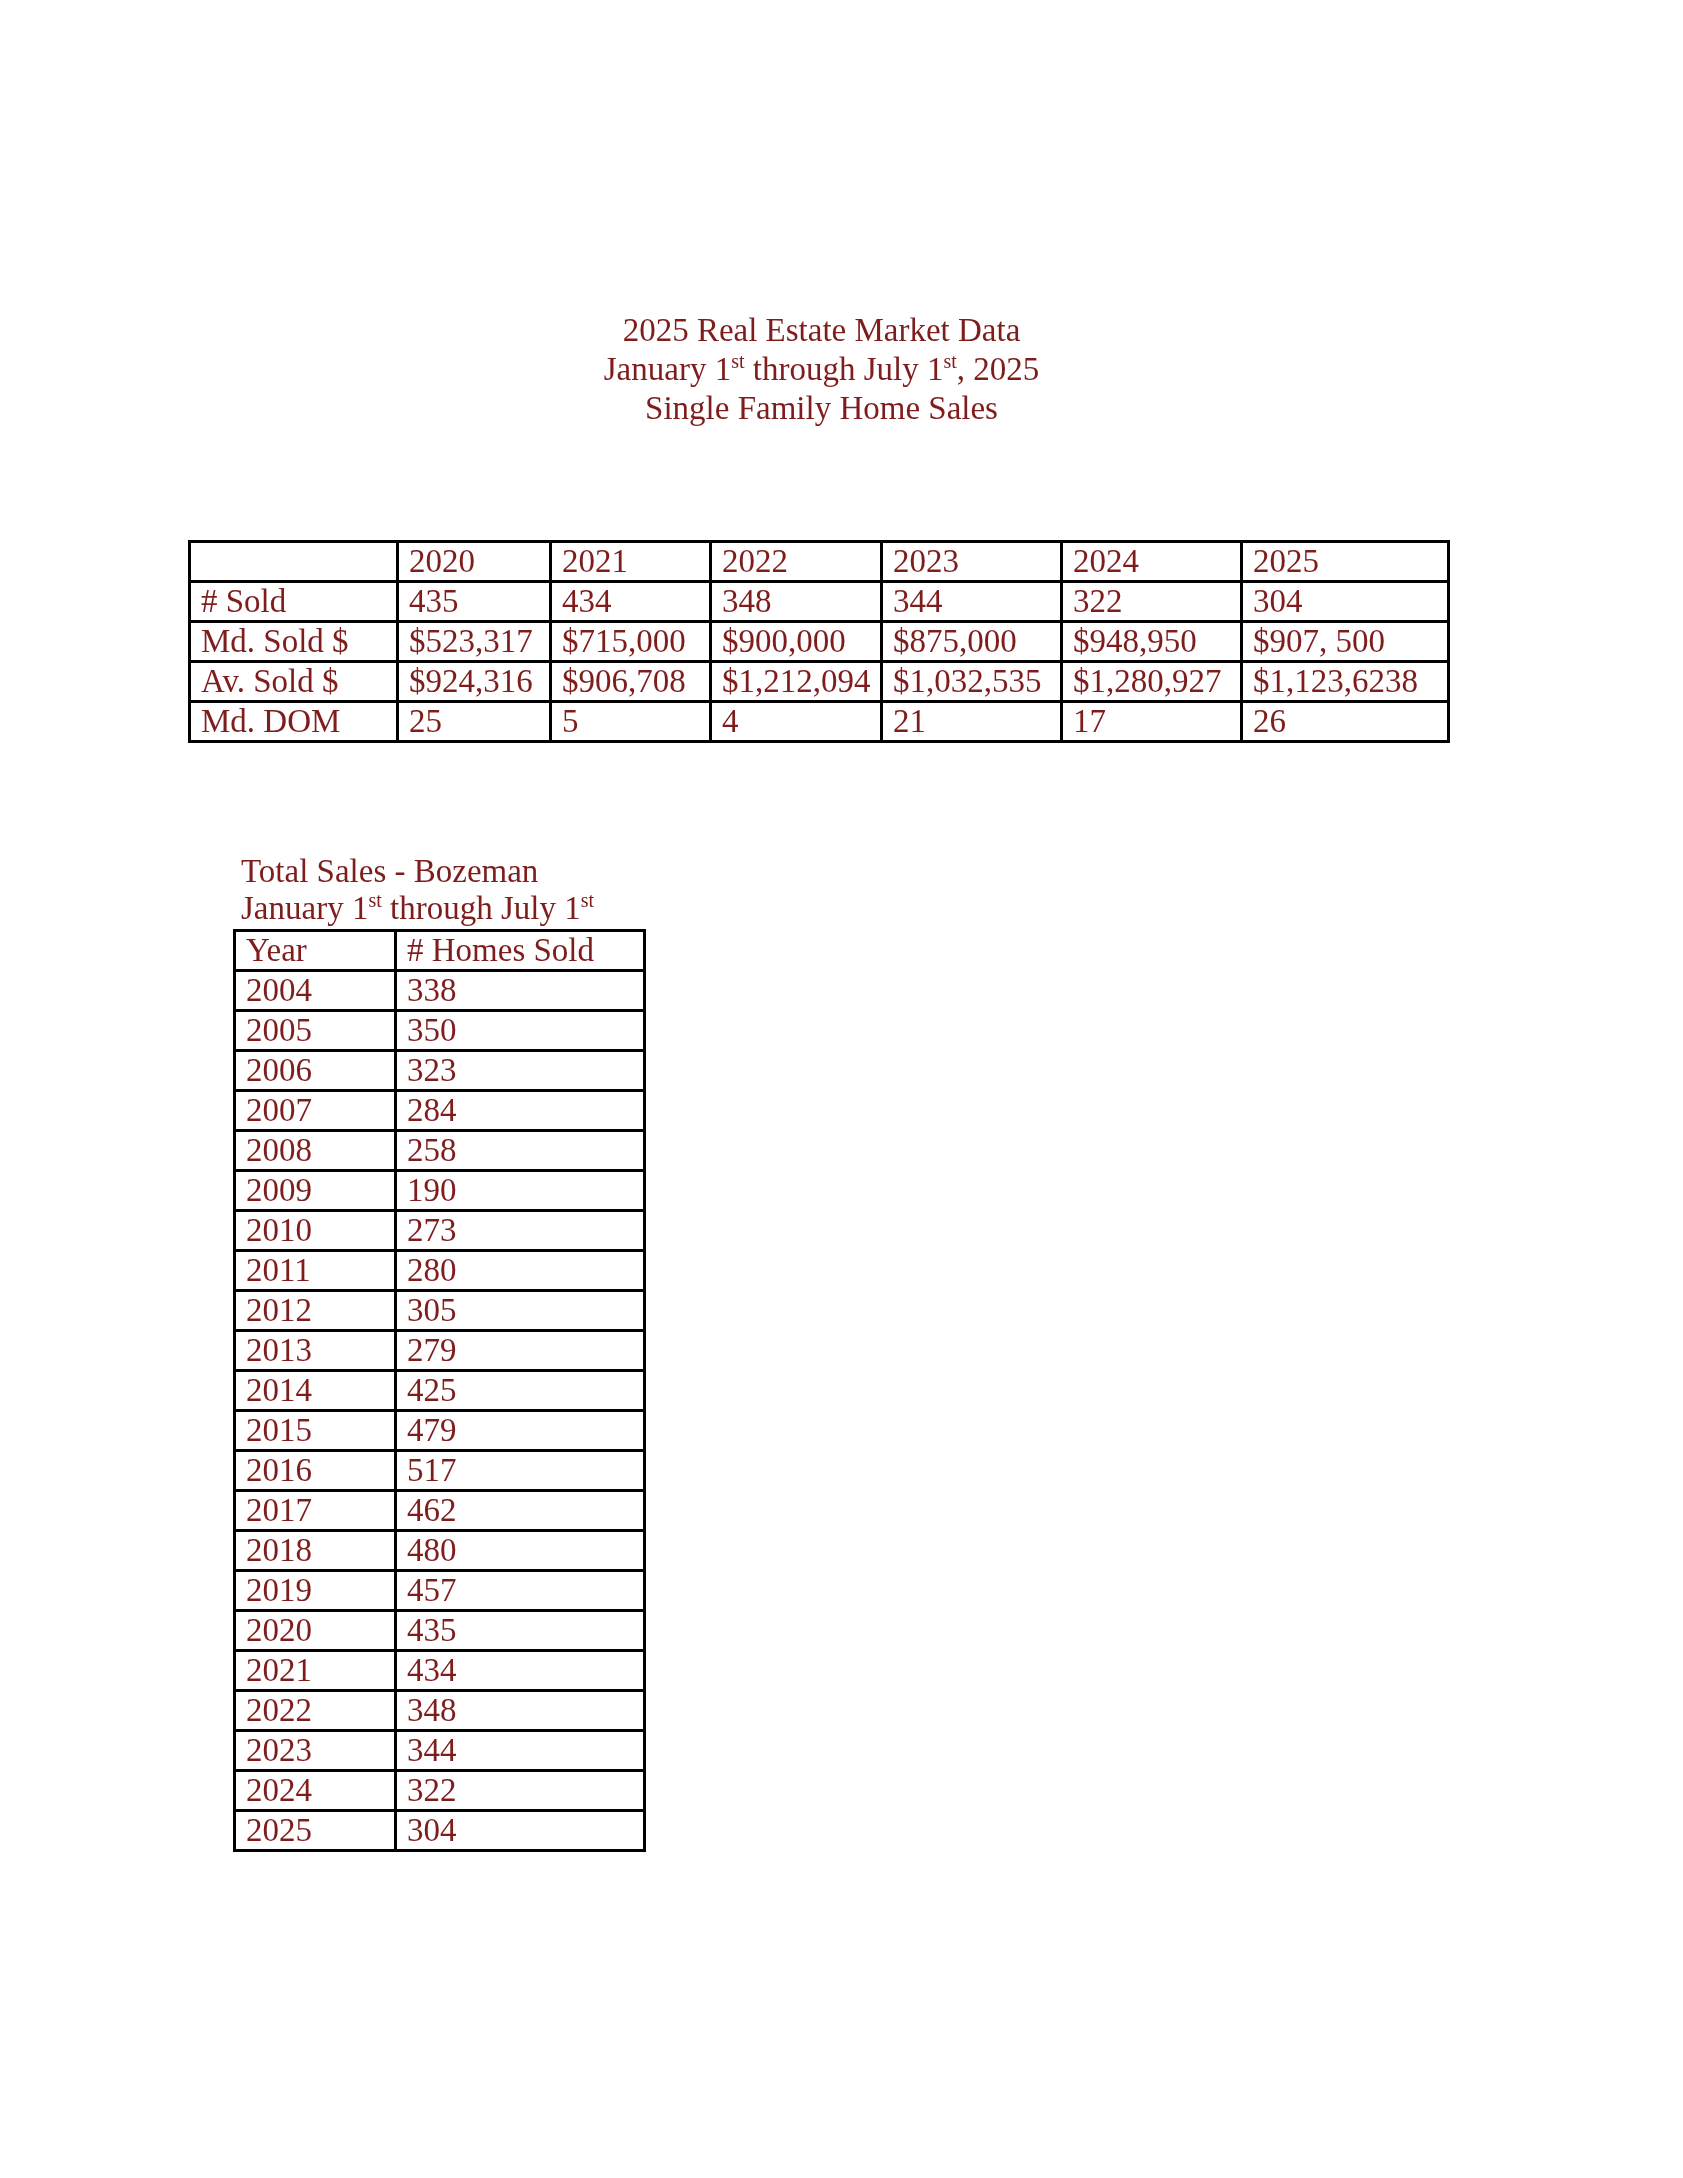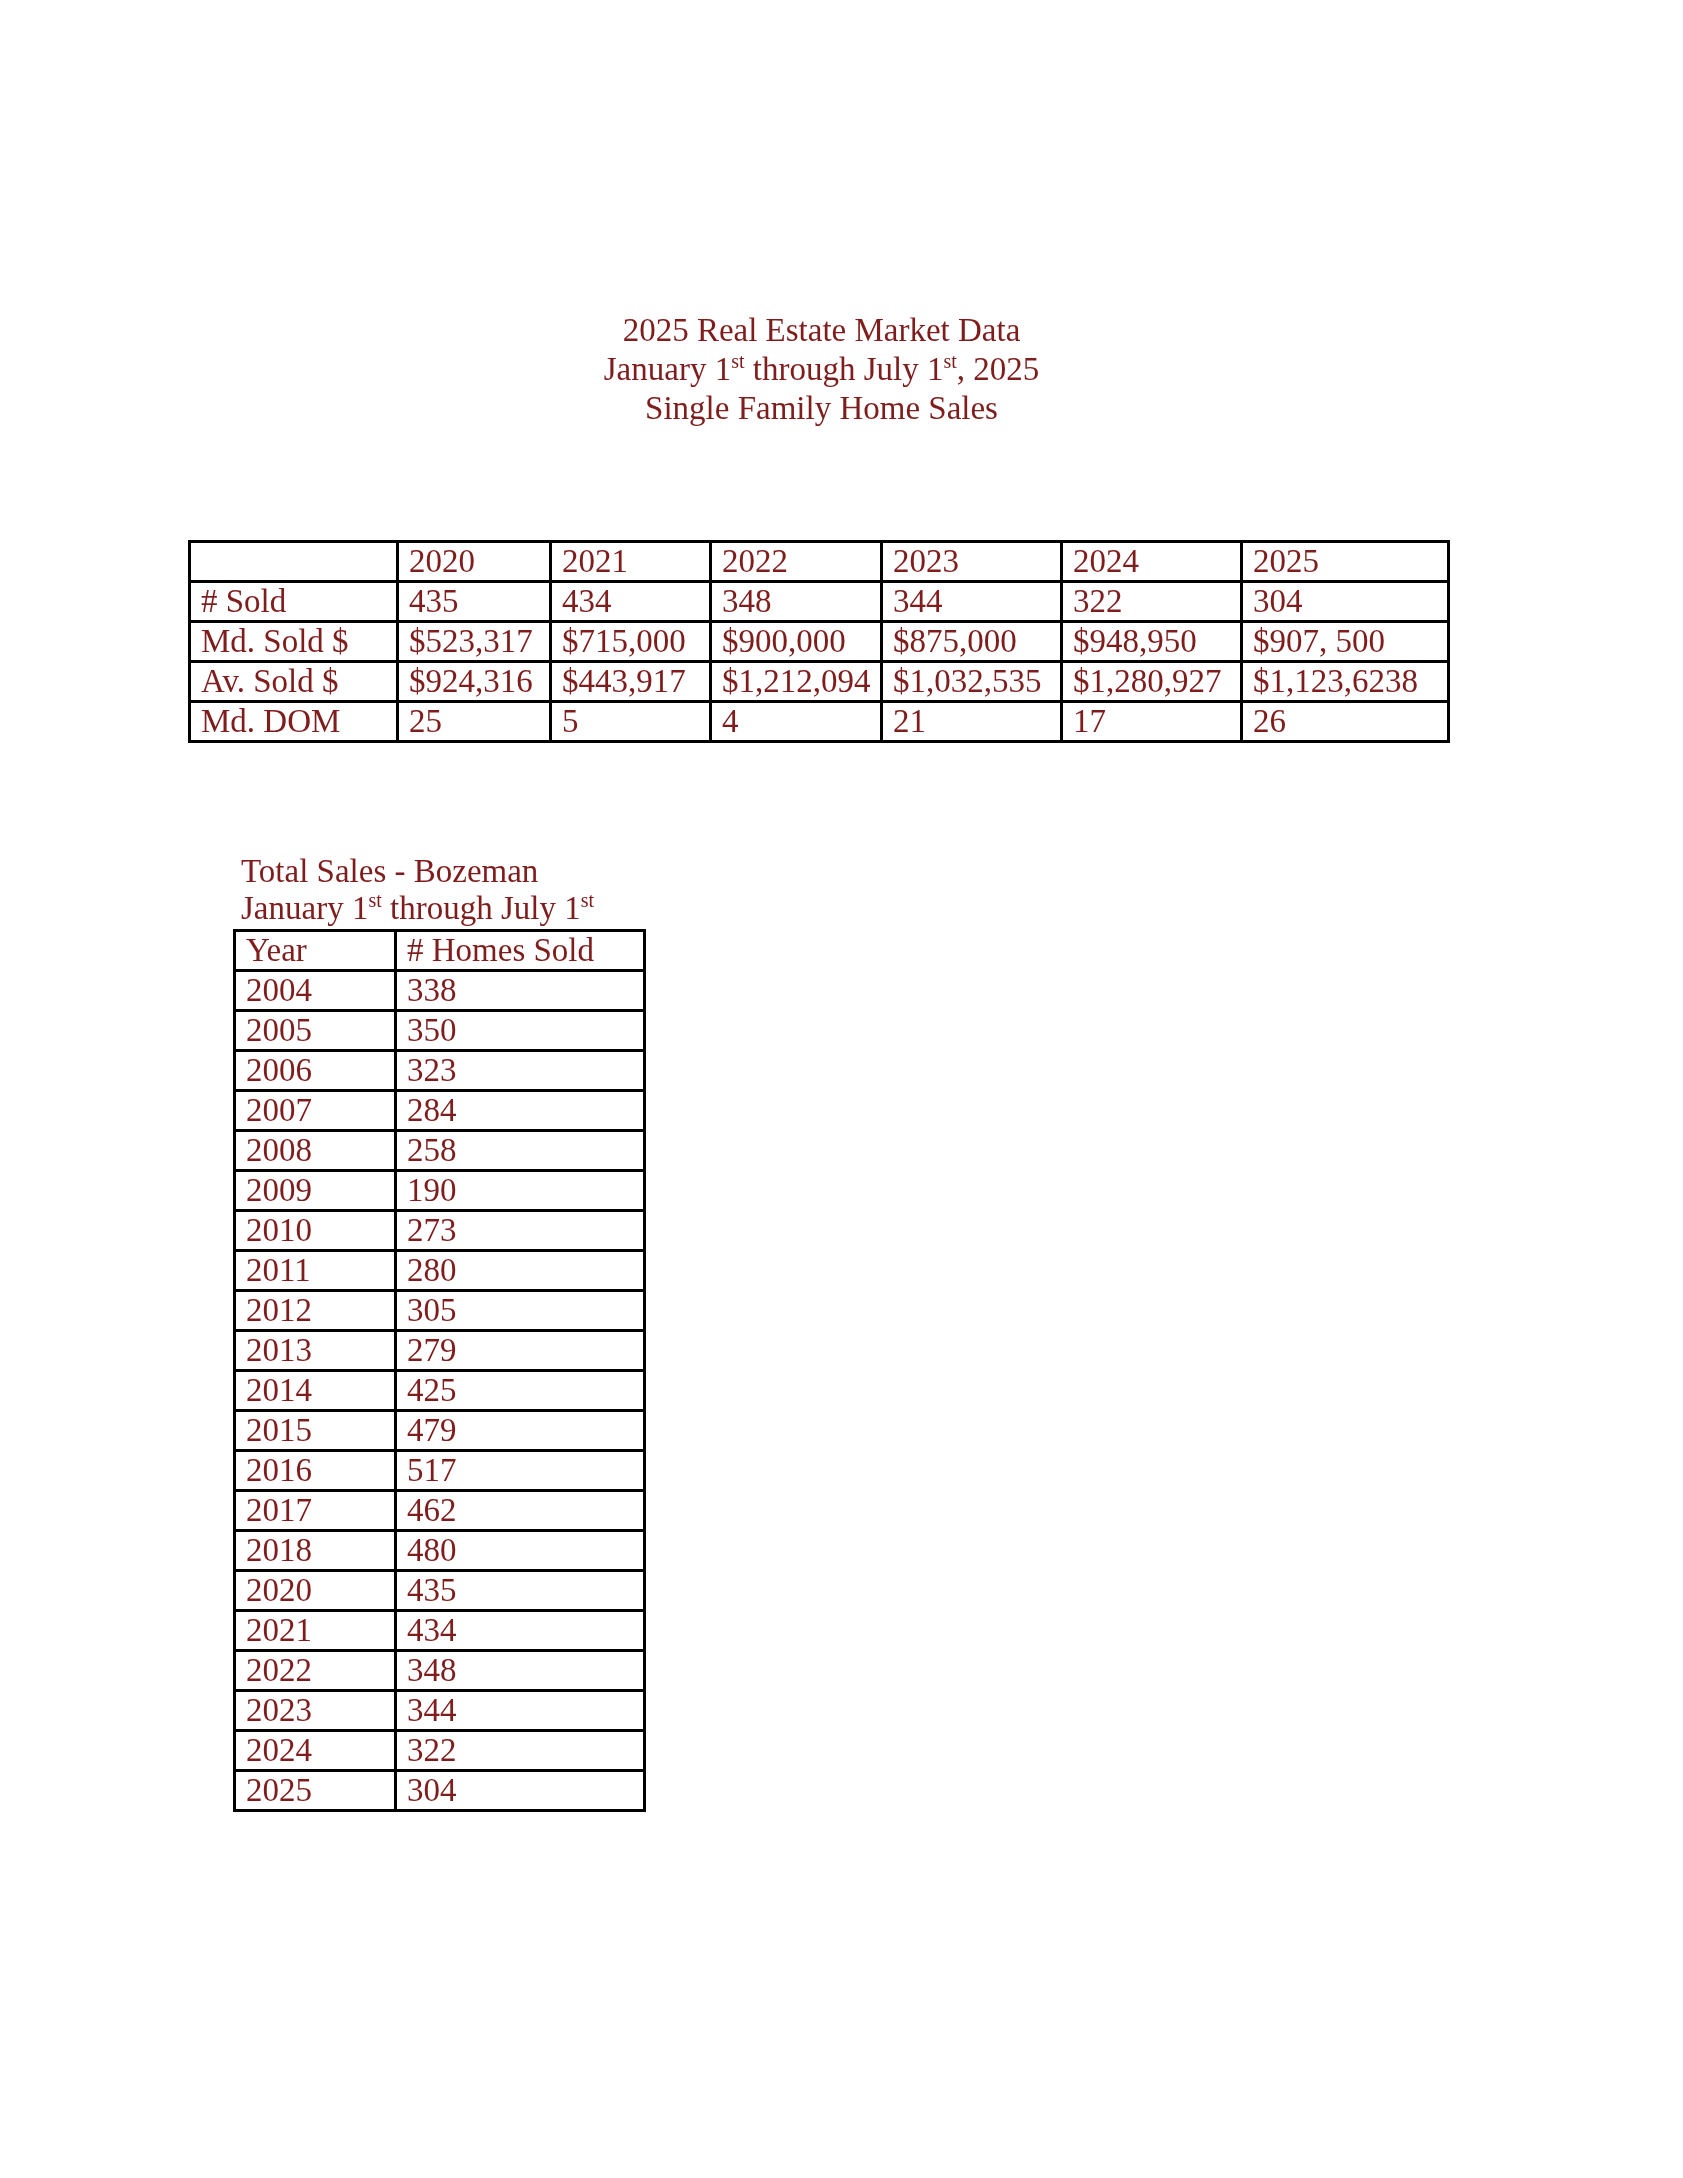--- a/index.html
+++ b/index.html
@@ -112,21 +112,21 @@
           <td>$715,000</td>
           <td>$900,000</td>
           <td>$875,000</td>
           <td>$948,950</td>
           <td>$907, 500</td>
         </tr>
 
         <tr>
           <td>Av. Sold $</td>
           <td>$924,316</td>
-          <td>$443,917</td>
+          <td>$906,708</td>
           <td>$1,212,094</td>
           <td>$1,032,535</td>
           <td>$1,280,927</td>
           <td>$1,123,6238</td>
         </tr>
 
 
         <tr>
           <td>Md. DOM</td>
           <td>25</td>
@@ -225,20 +225,24 @@
         <tr>
           <td>2017</td>
           <td>462</td>
         </tr>
 
         <tr>
           <td>2018</td>
           <td>480</td>
         </tr>
 
+        <tr>
+          <td>2019</td>
+          <td>457</td>
+        </tr>
 
         <tr>
           <td>2020</td>
           <td>435</td>
         </tr>
 
         <tr>
           <td>2021</td>
           <td>434</td>
         </tr>

